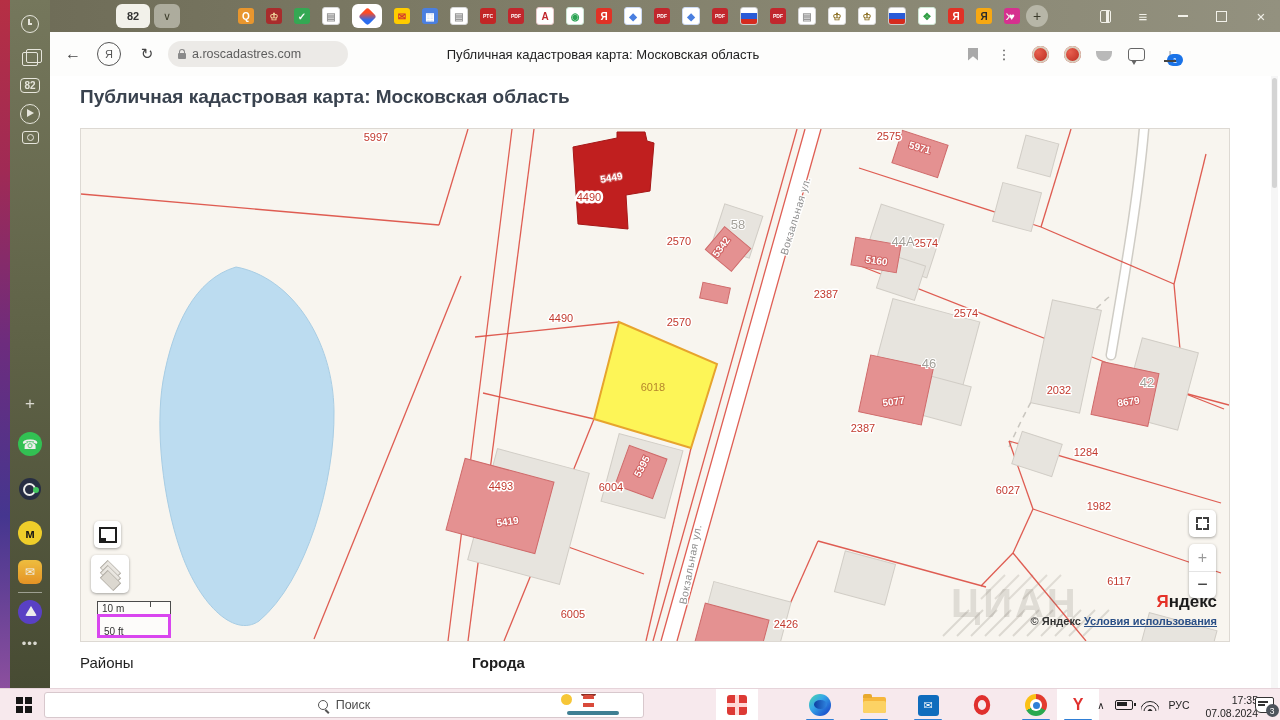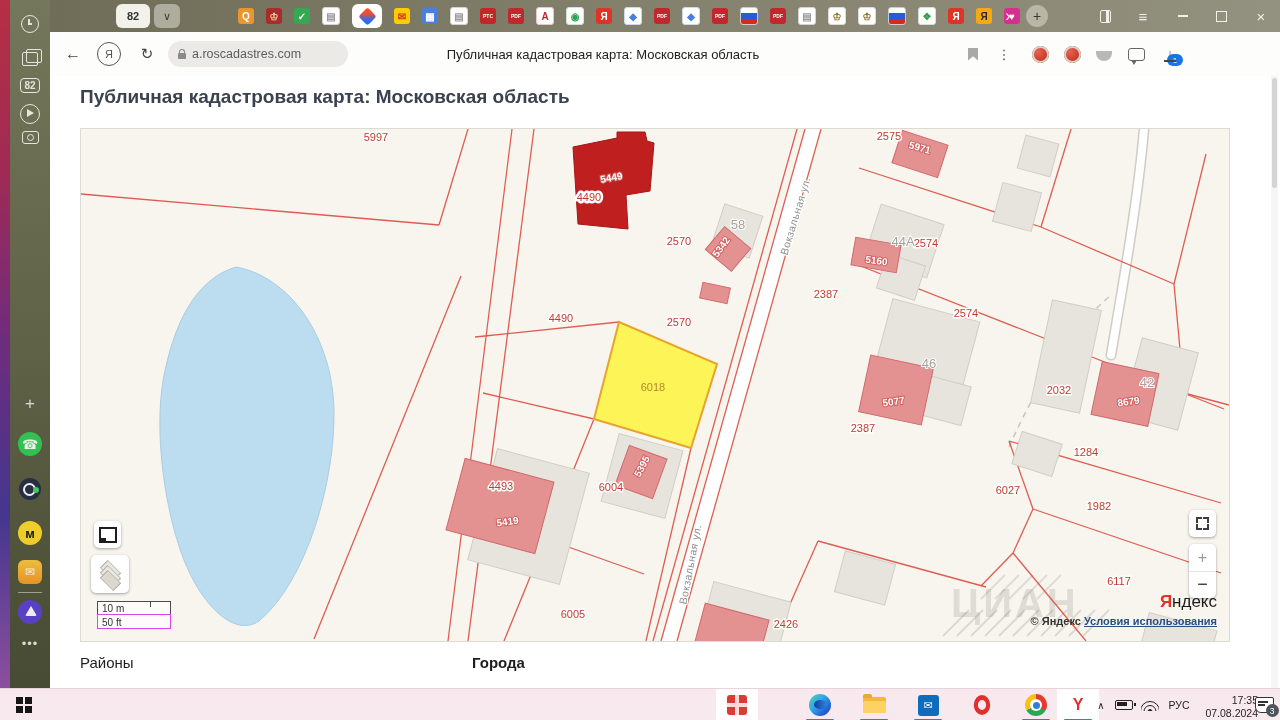--- a/index.html
+++ b/index.html
@@ -94,23 +94,23 @@
   #layersbtn{left:10px;top:426px;width:38px;height:38px;}
   .lyr{position:absolute;width:17px;height:17px;transform:rotate(45deg) scaleY(.58);border:1px solid #aeaaa2;background:#e9e6e0;}
   #fsbtn{left:1108px;top:381px;width:27px;height:27px;}
   .fscorner{position:absolute;width:4px;height:4px;border:2px solid #3d3d3d;}
   #zoomctl{left:1108px;top:415px;width:27px;height:54px;background:#fff;border-radius:5px;box-shadow:0 1px 3px rgba(0,0,0,.35);}
   #zplus{position:absolute;left:0;top:0;width:27px;height:27px;display:flex;align-items:center;justify-content:center;color:#9a9a9a;font-size:16px;border-bottom:1px solid #e4e4e4;}
   #zminus{position:absolute;left:0;top:27px;width:27px;height:27px;display:flex;align-items:center;justify-content:center;color:#2b2b2b;font-size:18px;}
   #scalebar{left:16px;top:472px;font-size:10px;color:#333;background:rgba(255,255,255,.65);}
   #scaleM{width:74px;border:1px solid #4c4c4c;border-bottom:none;padding:1px 4px 0 4px;position:relative;height:13px;box-sizing:border-box;}
   #scaleM::after{content:'';position:absolute;left:52px;top:0;width:1px;height:5px;background:#4c4c4c;}
-  #scaleF{width:74px;border:1px solid #d946ef;padding:2px 4px;height:15px;box-sizing:border-box;}
+  #scaleF{width:74px;border:3px solid #d946ef;padding:9px 4px;height:15px;box-sizing:border-box;}
   #wmark{left:870px;top:412px;font-size:40px;font-weight:bold;color:rgba(125,119,110,.20);letter-spacing:3px;filter:blur(.5px);margin-top:40px;}
-  #attrlogo{right:12px;top:463px;font-size:17px;font-weight:normal;color:#1c1c1c;}
+  #attrlogo{right:12px;top:463px;font-size:17px;font-weight:bold;color:#1c1c1c;}
   #attrlogo b{color:#e53228;}
   #attrline{right:12px;top:486px;font-size:11px;color:#333;font-weight:bold;}
   #attrline a{color:#2a4f86;text-decoration:underline;}
 
   
   #taskbar{left:0;top:688px;width:1280px;height:32px;background:#f7e9ed;border-top:1px solid #e6d4da;}
   .tk{position:absolute;top:0;height:32px;display:flex;align-items:center;justify-content:center;}
   .winlogo{display:grid;grid-template-columns:7px 7px;grid-template-rows:7px 7px;gap:1.5px;}
   .winlogo i{background:#161616;}
   #tksearch{left:44px;top:3px;width:600px;height:26px;background:#fff;border:1px solid #d8c8cd;border-radius:3px;display:flex;align-items:center;padding:0 8px;gap:8px;box-sizing:border-box;}
@@ -442,20 +442,30 @@
 
   <div id="taskbar" class="abs">
     <div class="tk" style="left:8px;width:32px">
       <span class="winlogo">
           <i></i>
           <i></i>
           <i></i>
           <i></i>
         </span>
     </div>
+    <div id="tksearch" class="tk">
+      <span class="magic"></span>
+      <span id="tksearchtext">Поиск</span>
+      <span id="lh">
+        <span class="sun"></span>
+          <span class="towertop"></span>
+          <span class="tower"></span>
+          <span class="jetty"></span>
+      </span>
+    </div>
     <div class="tile whitetile" style="left:716px">
         <span class="giftic"></span>
       </div>
     <div class="tile" style="left:799px">
         <span class="edgeic"></span>
         <span class="runline"></span>
       </div>
     <div class="tile" style="left:853px">
         <span class="foldic"></span>
         <span class="runline"></span>

